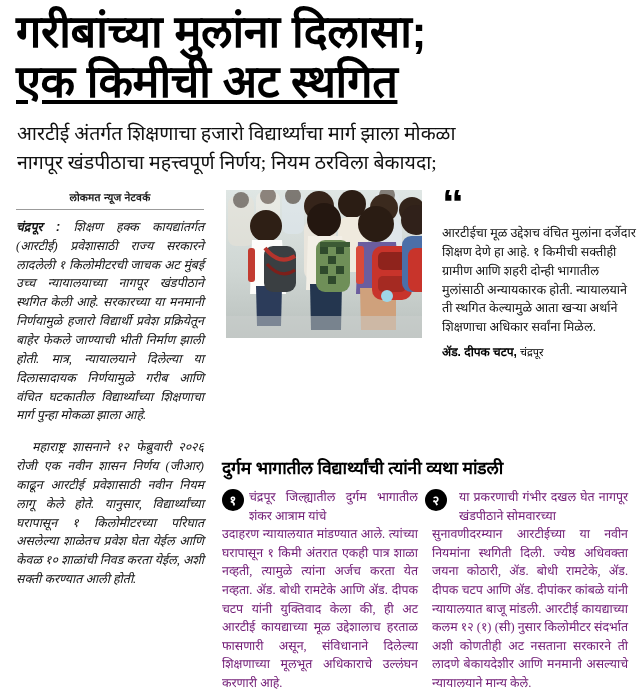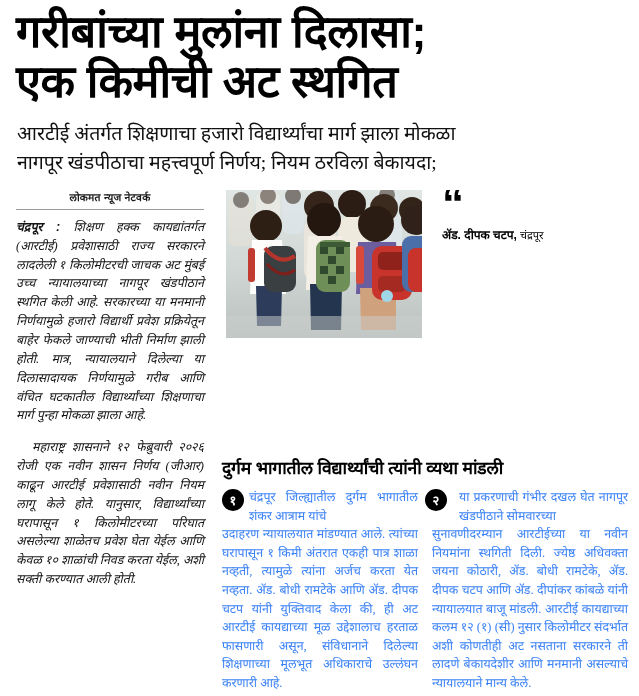--- a/index.html
+++ b/index.html
@@ -31,21 +31,21 @@
     font-weight: 700;
     font-size: 45px;
     line-height: 1.16;
     letter-spacing: -0.4px;
     color: #000;
     margin: 0;
     padding: 0 2px;
     text-align: left;
   }
   .headline .hl-line { display: block; }
-  .headline .hl-line-2 { margin-top: -2px; }
+  .headline .hl-line-2 { margin-top: -2px; text-decoration: underline; }
 
   .subheadline {
     font-family: "Liberation Serif", "DejaVu Serif", serif;
     font-weight: 400;
     font-size: 19.5px;
     line-height: 1.45;
     color: #111;
     margin: 12px 0 0 0;
     padding: 0 3px;
   }
@@ -182,21 +182,21 @@
     display: flex;
     align-items: center;
     justify-content: center;
     line-height: 1;
   }
   .sec-body {
     font-family: "Liberation Serif", "DejaVu Serif", serif;
     font-size: 12.4px;
     line-height: 1.5;
     text-align: justify;
-    color: #3b82f6;
+    color: #701a75;
     margin: 0;
   }
   .sec-body .lead-indent {
     display: block;
     padding-left: 27px;
   }
 </style>
 </head>
 <body>
 
@@ -299,20 +299,21 @@
             <rect x="184" y="58" width="24" height="44" rx="8" fill="#c8342b"></rect>
           </g>
 
           <rect x="0" y="126" width="200" height="22" fill="#cbd0cd" opacity="0.5"></rect>
         </svg>
       </div>
     </div>
 
     <div class="col-right">
       <div class="quote-mark">“</div>
+      <div class="quote-text">आरटीईचा मूळ उद्देशच वंचित मुलांना दर्जेदार शिक्षण देणे हा आहे. १ किमीची सक्तीही ग्रामीण आणि शहरी दोन्ही भागातील मुलांसाठी अन्यायकारक होती. न्यायालयाने ती स्थगित केल्यामुळे आता खऱ्या अर्थाने शिक्षणाचा अधिकार सर्वांना मिळेल.</div>
       <div class="quote-attrib"><span class="attrib-name">ॲड. दीपक चटप,</span><span class="attrib-place"> चंद्रपूर</span></div>
     </div>
 
   </div>
 
   <div class="section">
     <h2 class="section-title">दुर्गम भागातील विद्यार्थ्यांची त्यांनी व्यथा मांडली</h2>
     <div class="section-cols">
 
       <div class="sec-col sec-col-1">

